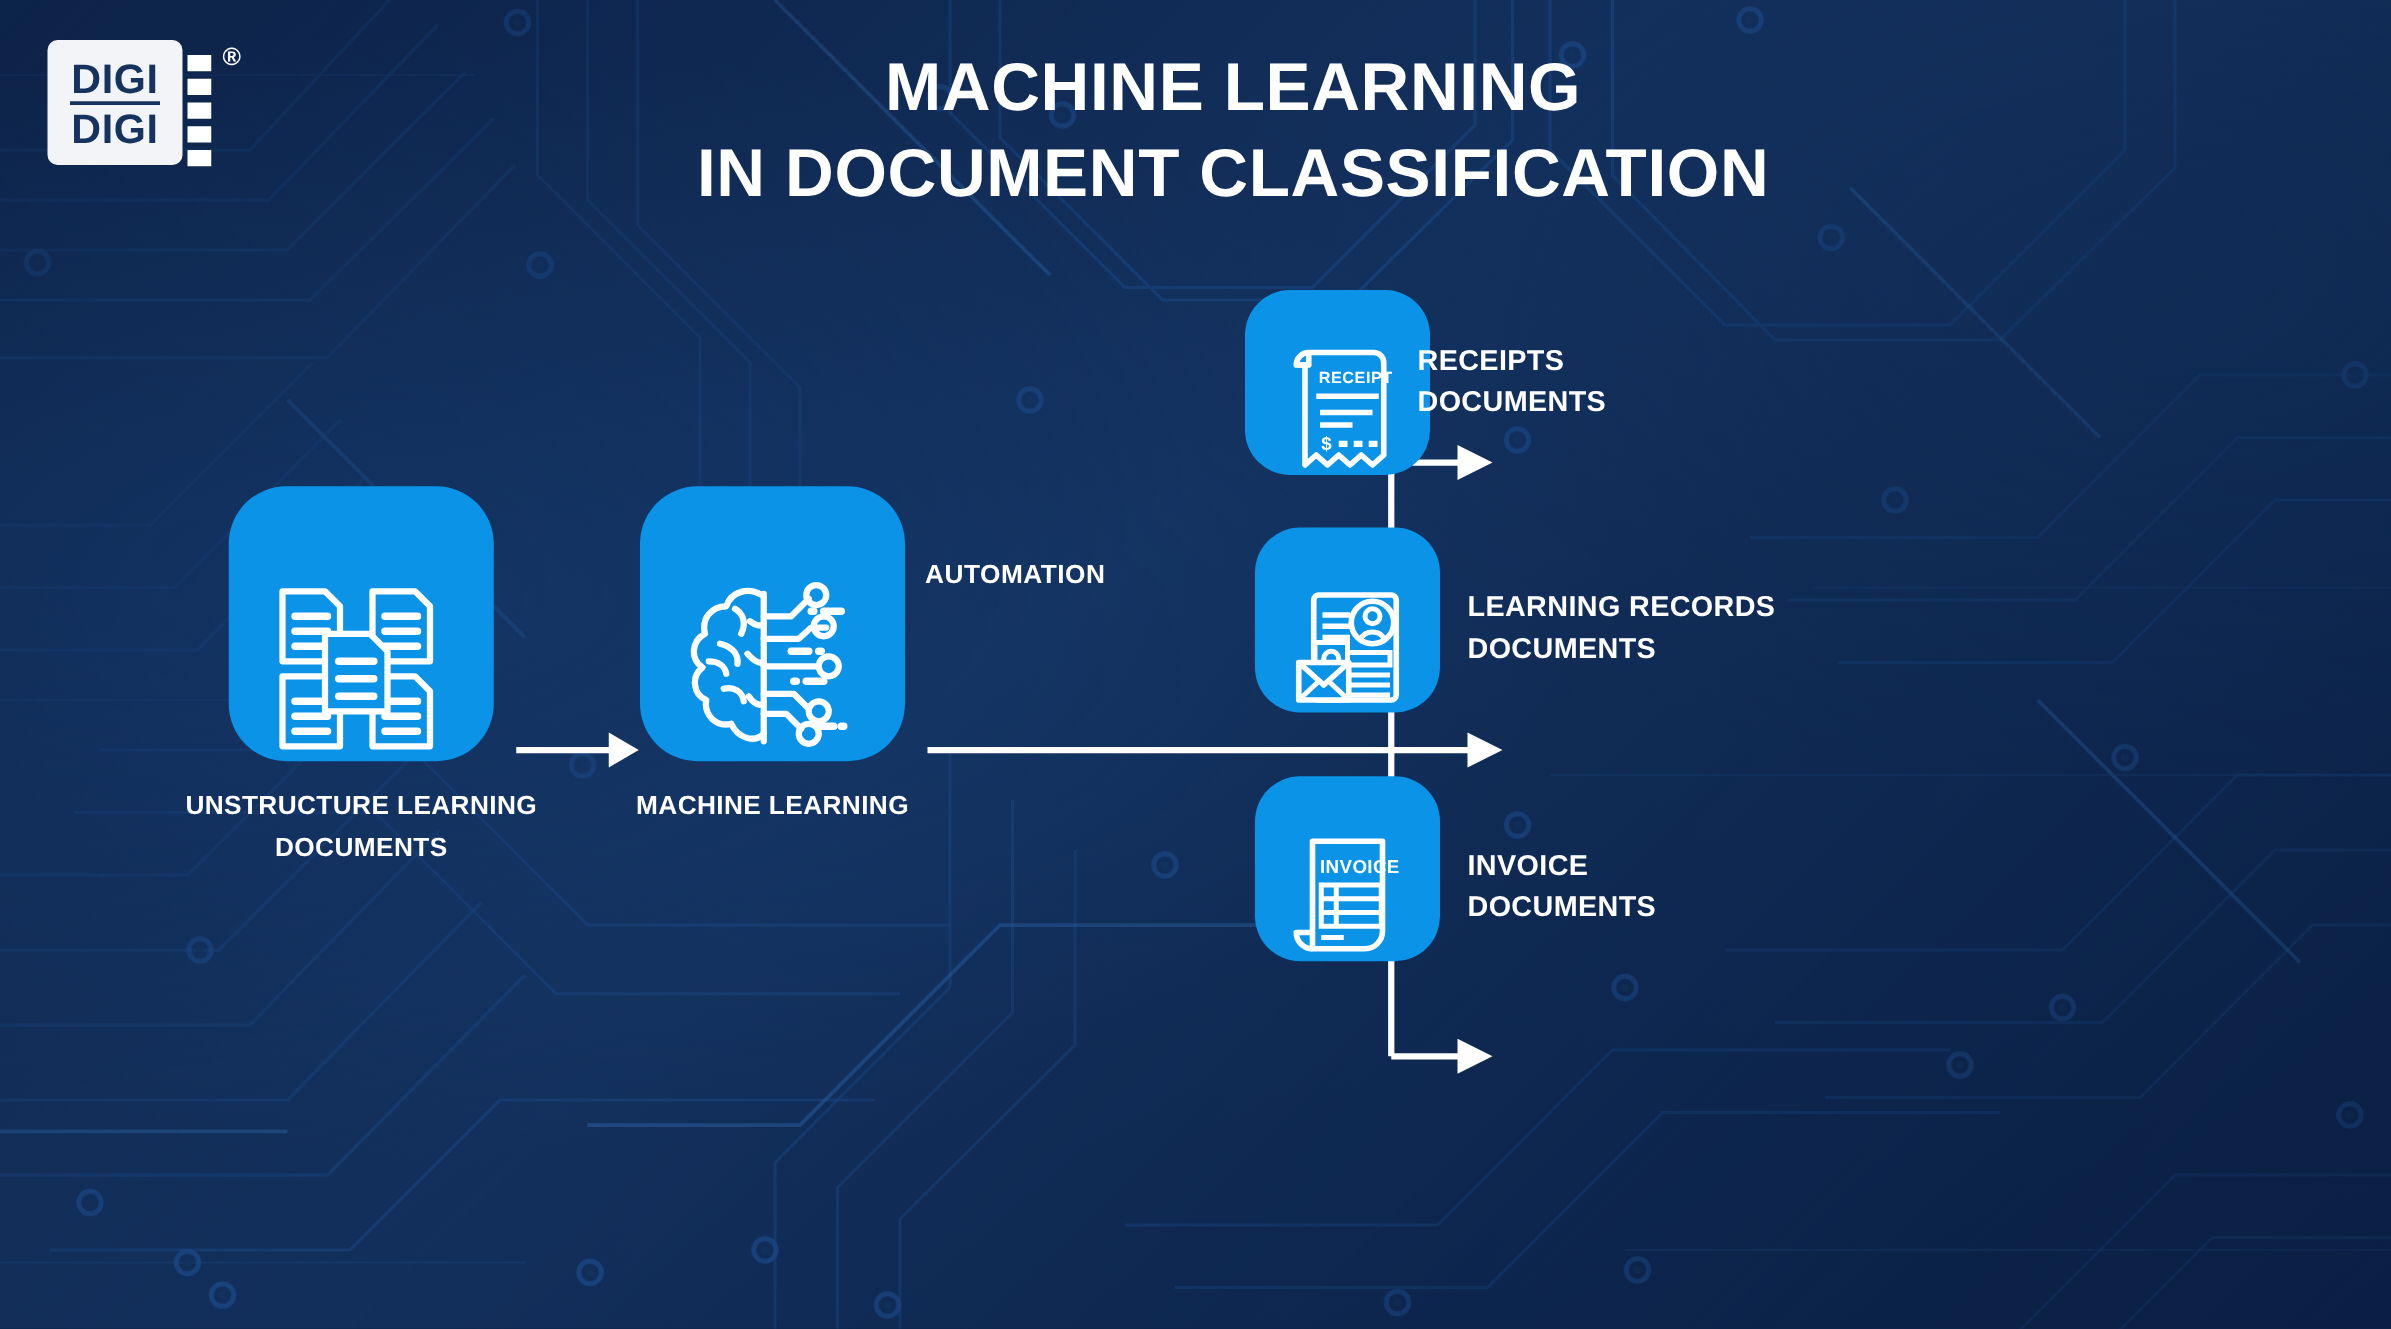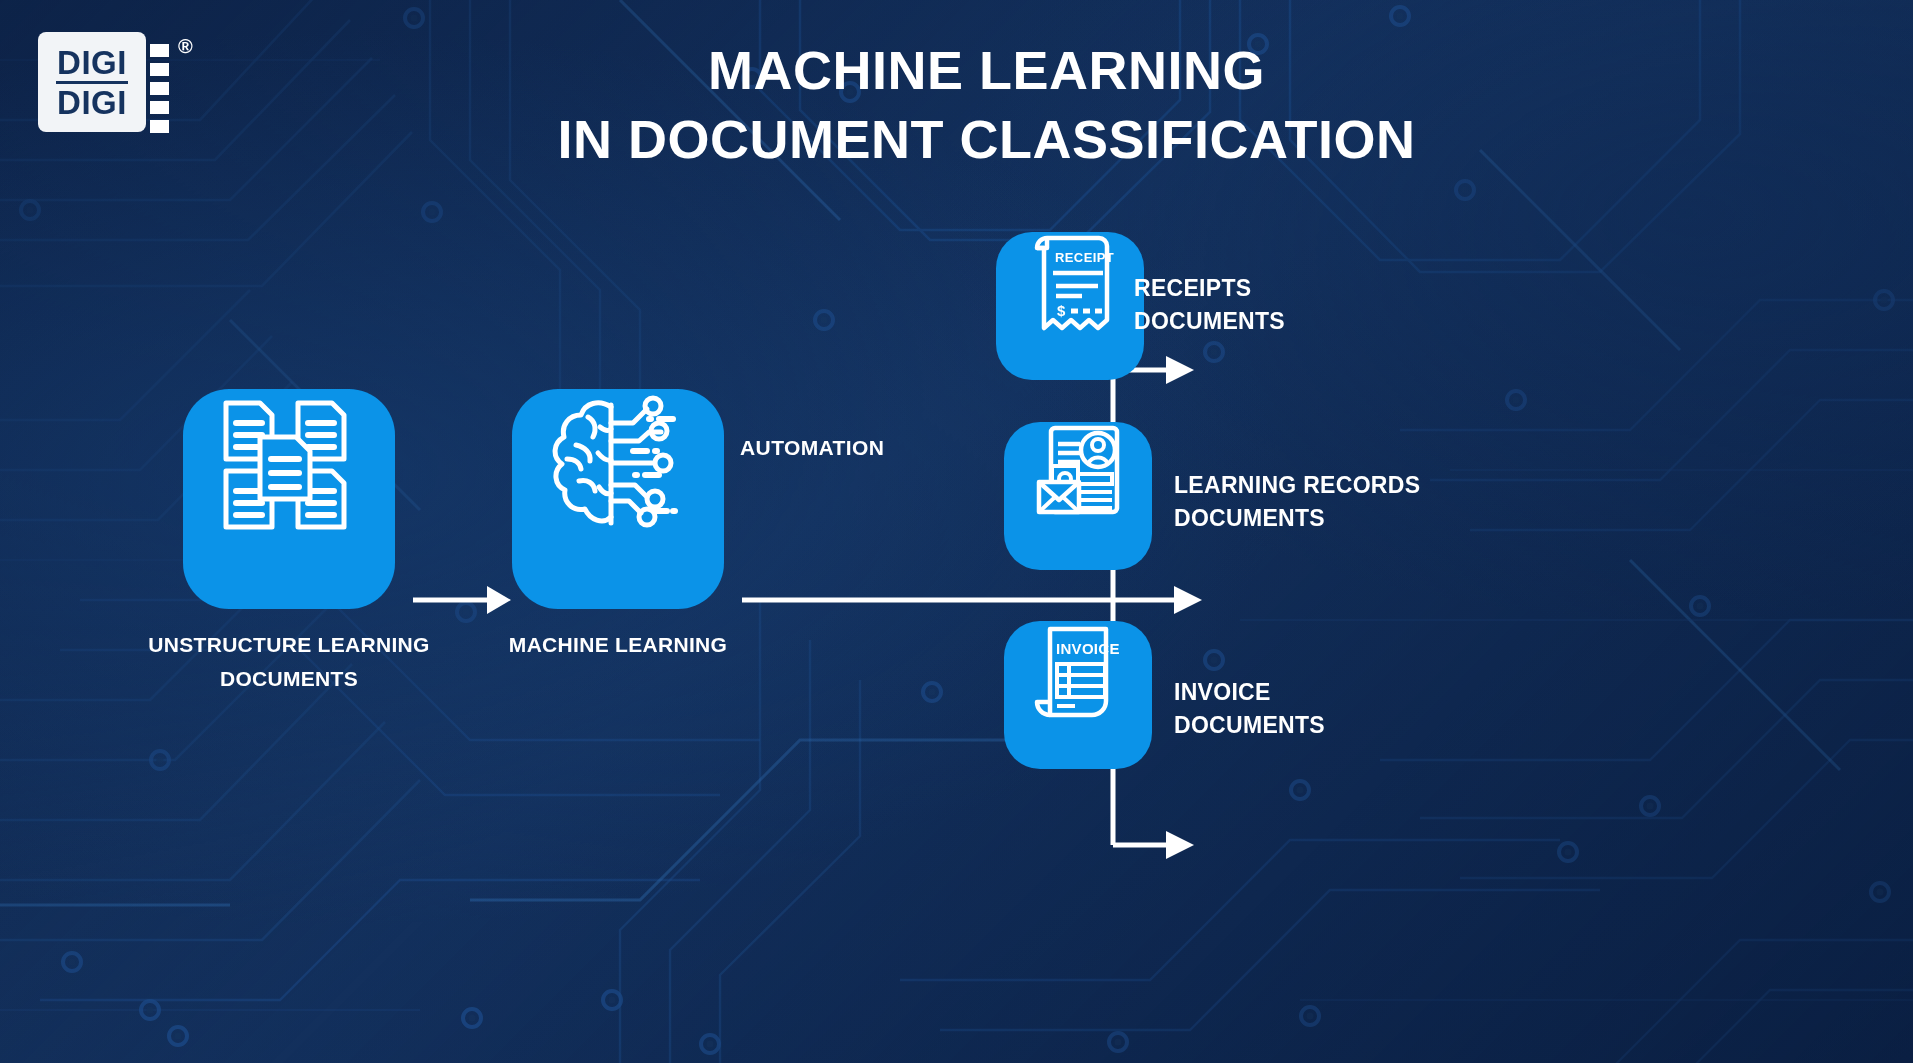--- a/index.html
+++ b/index.html
@@ -93,21 +93,21 @@
     padding-left:60px;
   }
   #title .tline { display:block; white-space:nowrap; }
 
   
   .tile {
     position:absolute;
     background:#0b93e8;
     border-radius:50px;
     display:flex;
-    align-items:flex-start;
+    align-items:flex-end;
     justify-content:center;
   }
   .tile svg { display:block; }
 
   #tile-source { left:183px; top:389px; width:212px; height:220px; border-radius:46px; }
   #tile-ml     { left:512px; top:389px; width:212px; height:220px; border-radius:46px; }
   #tile-receipt{ left:996px; top:232px; width:148px; height:148px; border-radius:36px; }
   #tile-payroll{ left:1004px; top:422px; width:148px; height:148px; border-radius:36px; }
   #tile-invoice{ left:1004px; top:621px; width:148px; height:148px; border-radius:36px; }
 
@@ -139,21 +139,21 @@
   #label-invoice { left:1174px; top:676px; width:430px; }
 
   
   #connectors {
     position:absolute; inset:0;
     width:100%; height:100%;
     pointer-events:none;
   }
   #automation-label {
     position:absolute;
-    left:740px; top:436px;
+    left:740px; top:448px;
     color:#ffffff;
     font-weight:bold;
     font-size:21px;
     letter-spacing:0.4px;
     white-space:nowrap;
   }
 </style>
 </head>
 <body>
 

